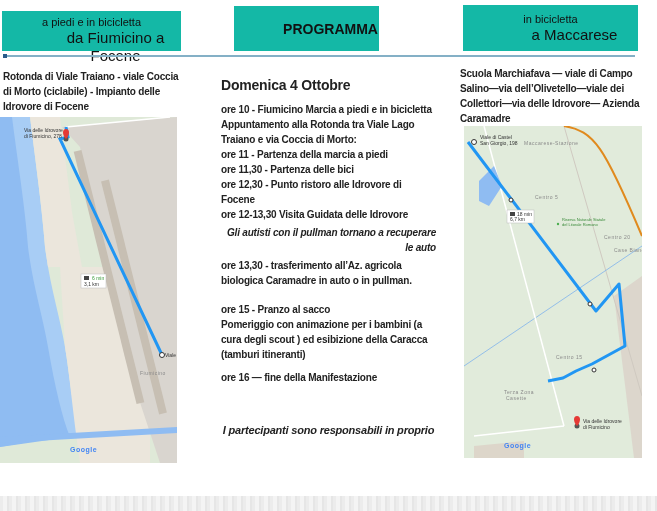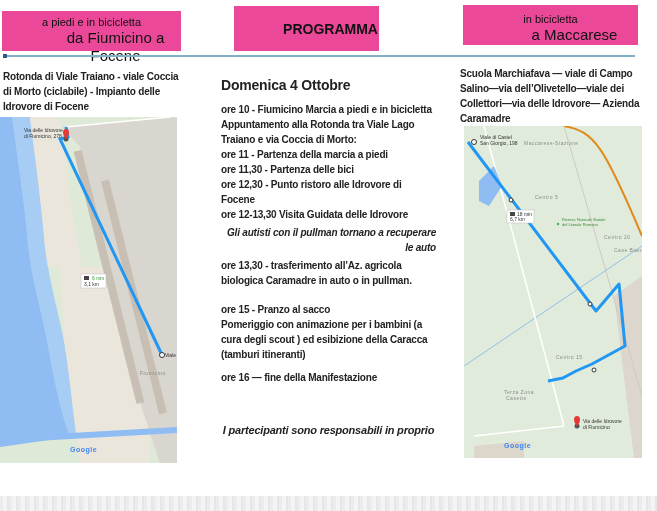--- a/index.html
+++ b/index.html
@@ -1,24 +1,24 @@
 <!DOCTYPE html>
 <html><head>
 <meta charset="utf-8">
 <style>
   html, body { margin:0; padding:0; }
   body { width:657px; height:511px; background:#ffffff; position:relative; overflow:hidden; font-family:"Liberation Sans", sans-serif; }
-  .banner { position:absolute; background:#ec4899; text-align:center; color:#111; }
+  .banner { position:absolute; background:#14b8a6; text-align:center; color:#111; }
   .banner .l1 { font-size:11px; line-height:13px; }
   .banner .l2 { font-size:15px; line-height:18px;padding-left:48px; }
   #b1 { left:2px; top:11px; width:179px; height:40px; }
   #b1 .l1 { margin-top:5px; }
   #b2 { left:234px; top:6px; width:145px; height:45px;font-weight:bold; }
   #b2 .l2 { margin-top:14px; font-size:14px; }
-  #b3 { left:463px; top:5px; width:175px; height:40px; }
+  #b3 { left:463px; top:5px; width:175px; height:46px; }
   #b3 .l1 { margin-top:8px; }
   .rule { position:absolute; left:4px; top:55px; width:631px; height:2px; background:#84b0c6; }
   .rule-dot { position:absolute; left:3px; top:54px; width:4px; height:4px; background:#2a5b8a; }
   .cond { font-family:"Liberation Sans Narrow","Liberation Sans", sans-serif; font-weight:bold; color:#222; font-size:10px; line-height:15px; letter-spacing:-0.2px; }
   .route-left { position:absolute; left:3px; top:69px; width:180px; }
   .route-right { position:absolute; left:460px; top:66px; width:197px; }
   .map { position:absolute; overflow:hidden; }
   #map1 { left:0; top:117px; width:177px; height:346px; }
   #map2 { left:464px; top:126px; width:178px; height:332px; }
   .prog { position:absolute; left:221px; top:76px; width:215px; }

